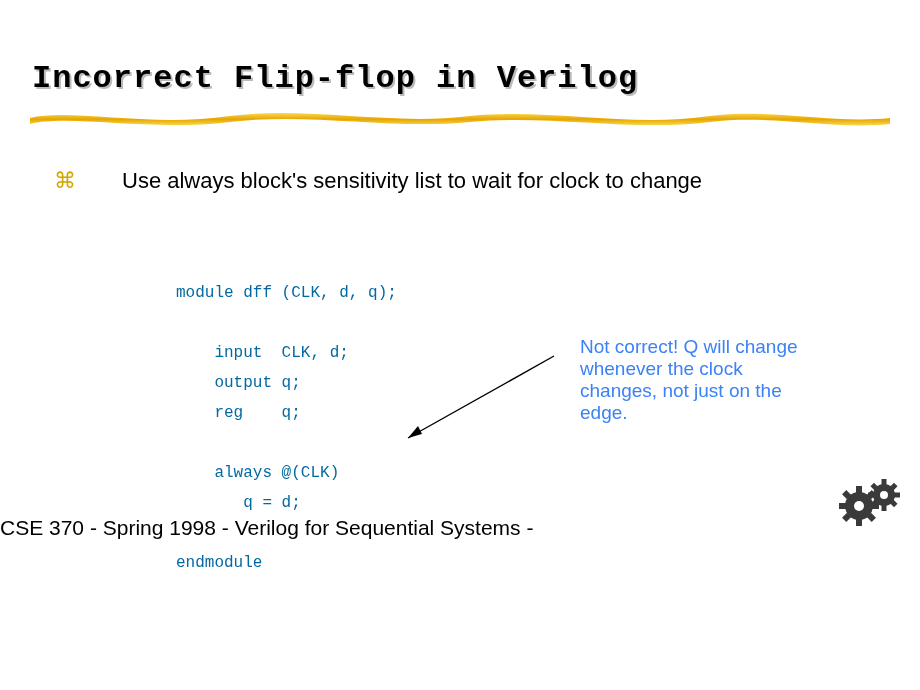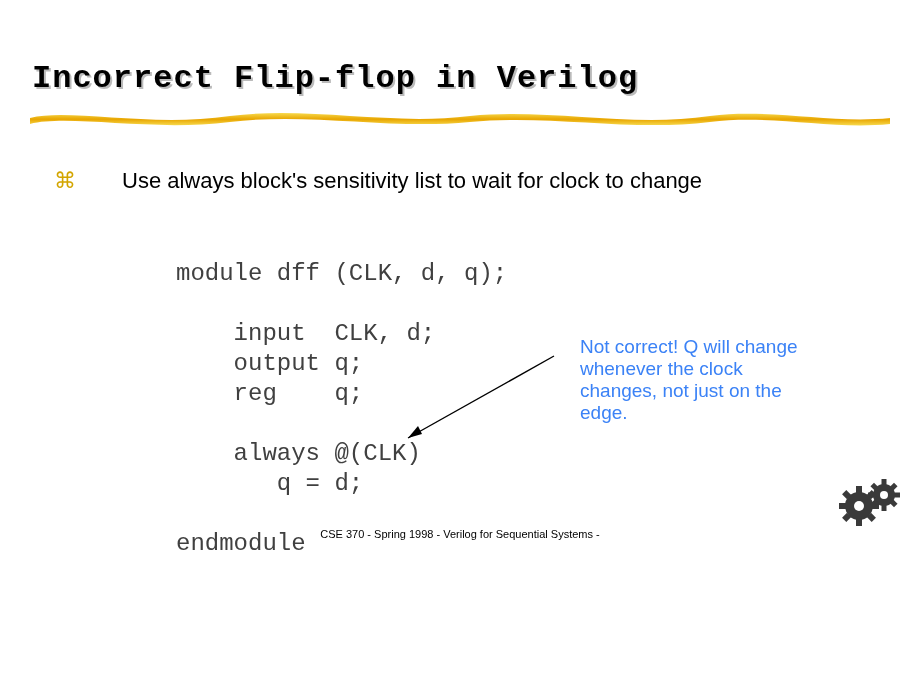--- a/index.html
+++ b/index.html
@@ -39,25 +39,25 @@
   }
   .bullet-text {
     font-size: 22px;
     color: #000;
     line-height: 26px;
     margin-left: 32px;
   }
   .code {
     position: absolute;
     left: 176px;
-    top: 259px;
+    top: 278px;
     font-family: "Courier New", Courier, monospace;
-    font-size: 24px;
+    font-size: 16px;
     line-height: 30px;
-    color: #404040;
+    color: #0369a1;
     white-space: pre;
   }
   .annotation {
     position: absolute;
     left: 580px;
     top: 336px;
     width: 230px;
     font-size: 19px;
     line-height: 22px;
     color: #3b82f6;
@@ -68,23 +68,23 @@
     top: 348px;
     width: 170px;
     height: 100px;
     pointer-events: none;
   }
   .footer {
     position: absolute;
     left: 0;
     width: 920px;
     bottom: 6px;
-    text-align: center;
+    text-align: left;
     font-family: Arial, sans-serif;
-    font-size: 11px;
+    font-size: 21px;
     color: #000;
   }
   .gears {
     position: absolute;
     right: 18px;
     bottom: 18px;
     width: 64px;
     height: 50px;
   }
 </style>

